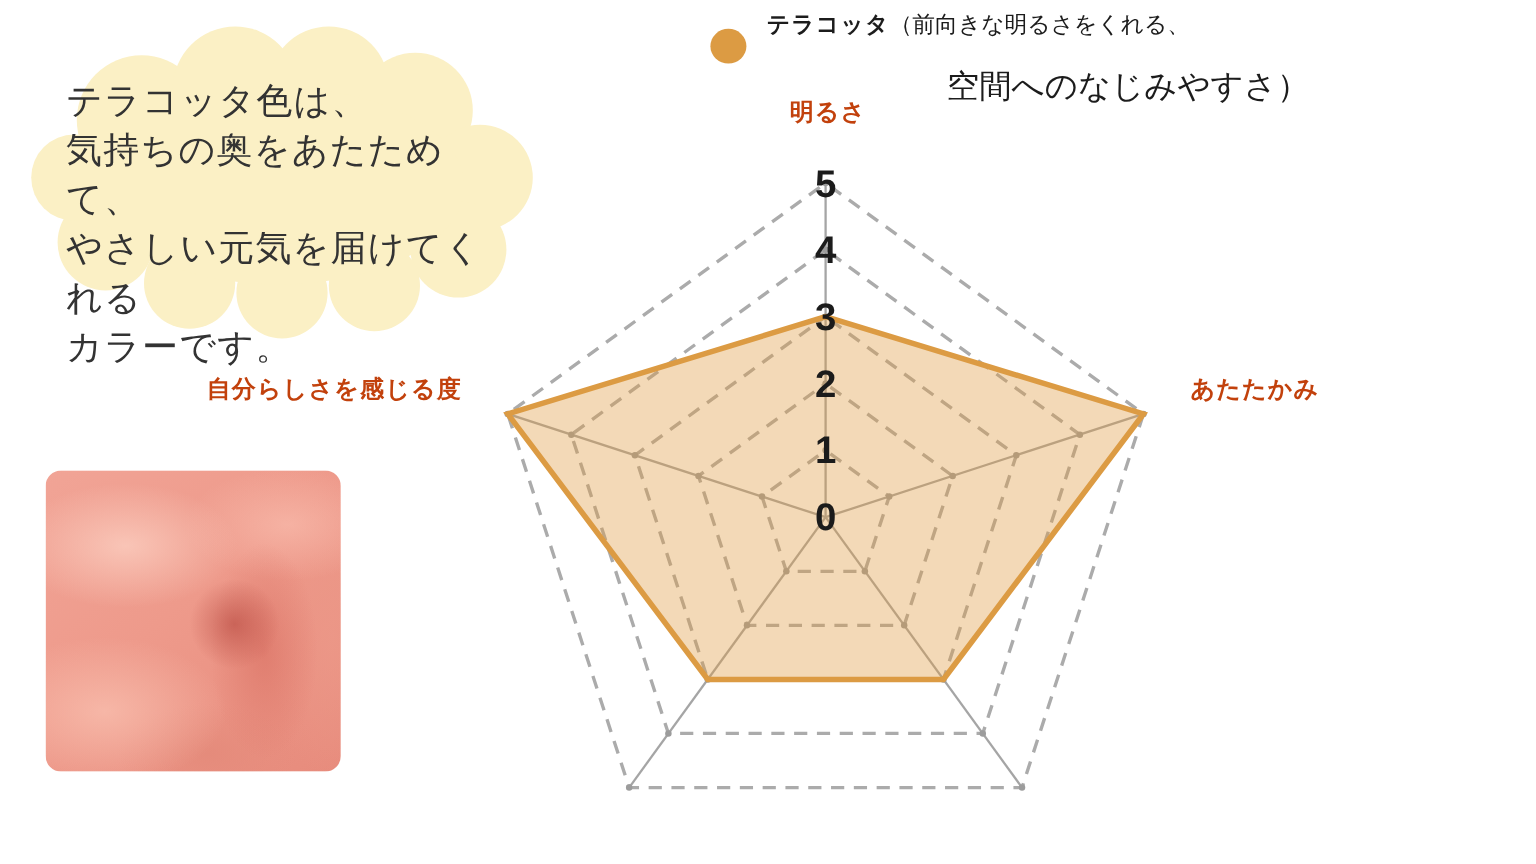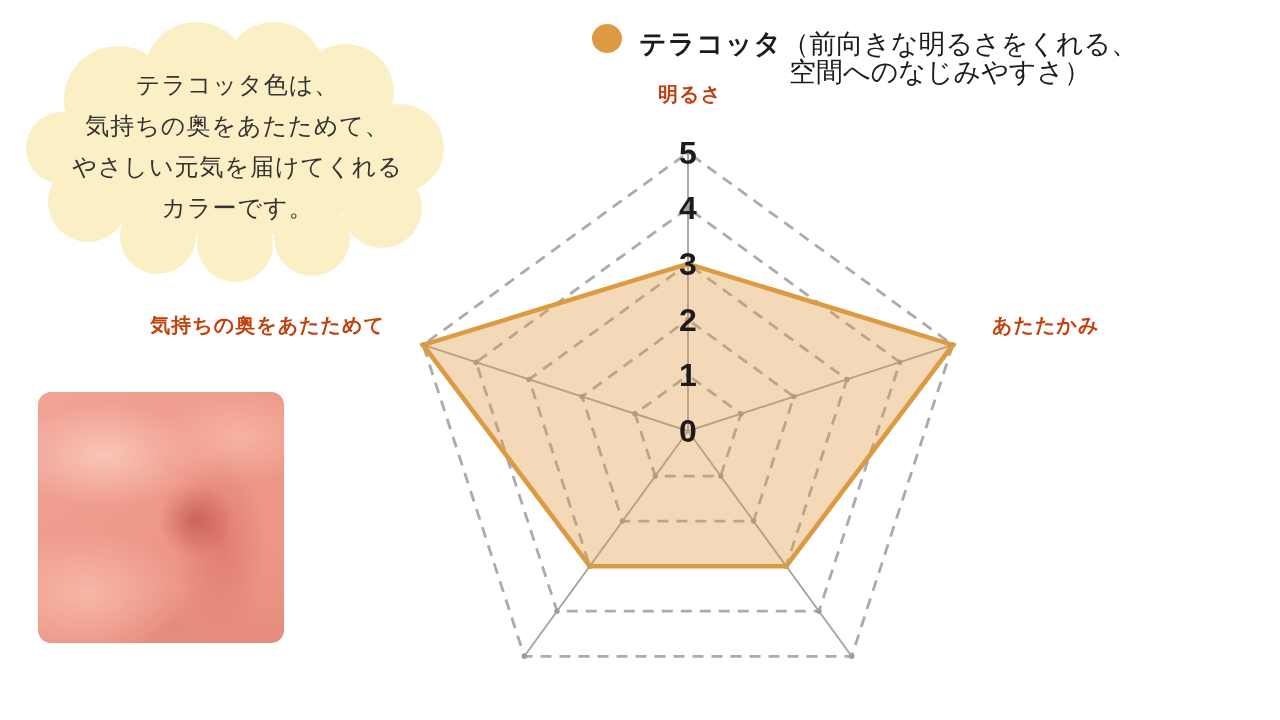--- a/index.html
+++ b/index.html
@@ -3,27 +3,27 @@
 <meta charset="utf-8">
 <style>
   html,body{margin:0;padding:0;background:#ffffff;}
   body{width:1280px;height:720px;font-family:"Liberation Sans",sans-serif;}
   .canvas{position:relative;width:1280px;height:720px;overflow:hidden;background:#ffffff;}
 
   
   .cloud-svg{position:absolute;left:15px;top:10px;width:450px;height:290px;}
   .cloud-text{
     position:absolute;left:55px;top:64px;width:365px;
-    text-align:center;font-size:24px;line-height:41px;color:#333333;
+    font-size:30px;line-height:41px;color:#333333;
     white-space:pre-line;letter-spacing:1px;
   }
 
   
   .legend-dot{position:absolute;left:592px;top:24px;width:30px;height:29px;border-radius:50%;}
-  .legend-line1{position:absolute;left:639px;top:26px;font-size:27px;color:#1c1c1c;white-space:nowrap;}
+  .legend-line1{position:absolute;left:639px;top:8px;font-size:19px;color:#1c1c1c;white-space:nowrap;}
   .legend-line1 .name{font-weight:bold;letter-spacing:1px;}
   .legend-line2{position:absolute;left:789px;top:54px;font-size:27px;color:#1c1c1c;white-space:nowrap;}
 
   
   .radar-svg{position:absolute;left:0;top:0;width:1280px;height:720px;}
   .tick-label{
     position:absolute;transform:translate(-50%,-50%);
     font-size:32px;font-weight:bold;color:#1b1b1b;line-height:1;
   }
   .axis-label{
@@ -125,17 +125,17 @@
       <span class="tick-label" style="left: 688px; top: 431px;">0</span>
       <span class="tick-label" style="left: 688px; top: 375.3px;">1</span>
       <span class="tick-label" style="left: 688px; top: 319.6px;">2</span>
       <span class="tick-label" style="left: 688px; top: 263.9px;">3</span>
       <span class="tick-label" style="left: 688px; top: 208.2px;">4</span>
       <span class="tick-label" style="left: 688px; top: 152.5px;">5</span>
     </div>
 
   <div class="axis-label axis-0">明るさ</div>
   <div class="axis-label axis-1">あたたかみ</div>
-  <div class="axis-label axis-4">気持ちの奥をあたためて</div>
+  <div class="axis-label axis-4">自分らしさを感じる度</div>
 
   <div class="fabric"></div>
 
 </div>
 
 </body></html>

